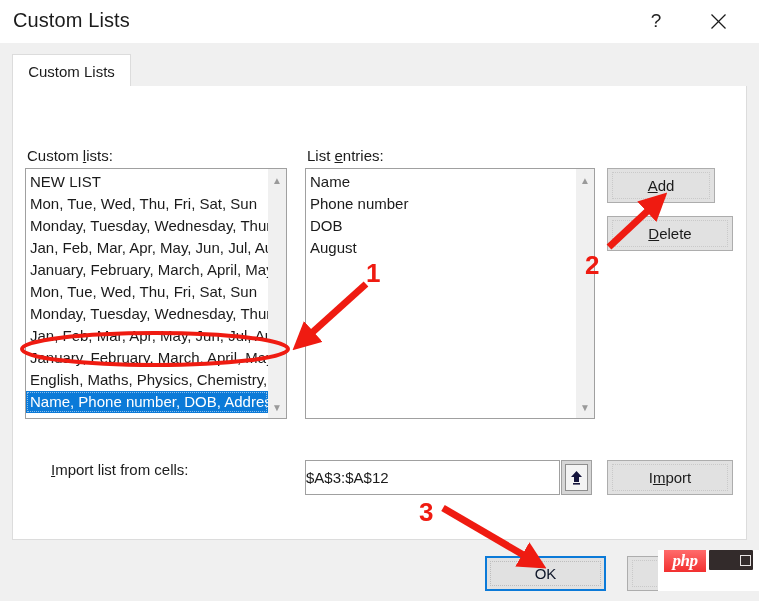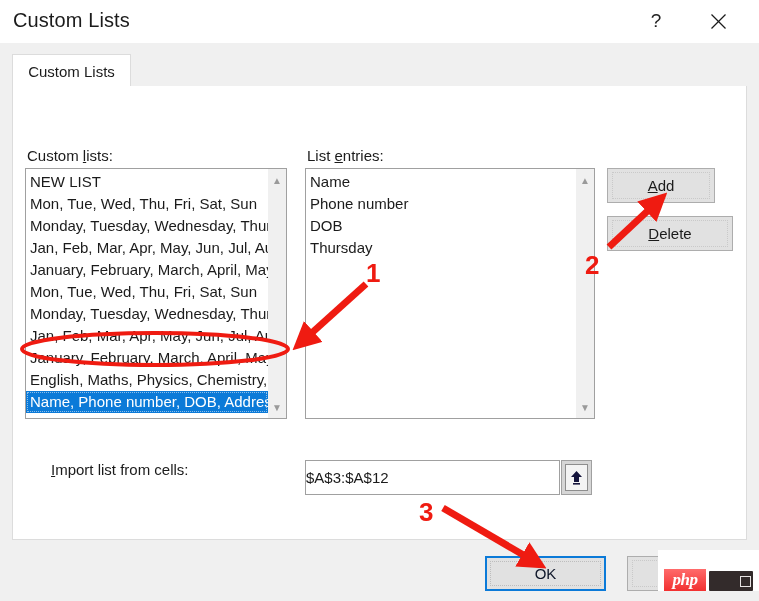--- a/index.html
+++ b/index.html
@@ -257,21 +257,21 @@
     border: 1px dotted #c9c9c9;
   }
 
   
   #watermark {
     position: absolute;
     left: 658px; top: 550px;
     width: 101px; height: 41px;
     background: #ffffff;
     display: flex;
-    align-items: flex-end;
+    align-items: flex-start;
     overflow: hidden;
   }
   #watermark-php {
     margin-left: 6px;
     width: 42px; height: 22px;
     background: linear-gradient(180deg, #ff6b6b 0%, #f23030 100%);
     color: #ffffff;
     font-family: "Liberation Serif", serif;
     font-style: italic;
     font-weight: 700;
@@ -369,21 +369,21 @@
       <div class="sb-thumb" style="top:20px; bottom:20px;"></div>
       <div class="sb-arrow down">▼</div>
     </div>
   </div>
 
   <div class="listbox" id="list-entries-box">
     <div class="listbox-inner" id="list-entries-rows">
         <div class="list-row">Name</div>
         <div class="list-row">Phone number</div>
         <div class="list-row">DOB</div>
-        <div class="list-row">Thursday</div>
+        <div class="list-row">August</div>
       </div>
     <div class="scrollbar">
       <div class="sb-arrow up">▲</div>
       <div class="sb-thumb" style="top:20px; bottom:20px;"></div>
       <div class="sb-arrow down">▼</div>
     </div>
   </div>
 
   <div class="btn" id="add-button">
     <span class="dots"></span>
@@ -401,20 +401,24 @@
 
   <div id="range-picker-button">
     <span class="inner">
       <svg width="13" height="15" viewBox="0 0 13 15">
         <polygon points="6.5,1 12,7 9,7 9,12 4,12 4,7 1,7" fill="#14143c"></polygon>
         <rect x="3" y="13" width="7" height="1.6" fill="#14143c"></rect>
       </svg>
     </span>
   </div>
 
+  <div class="btn" id="import-button">
+    <span class="dots"></span>
+    <span><span>I</span><u>m</u><span>port</span></span>
+  </div>
 </div>
 
 <div id="footer">
   <div id="ok-button">
     <span class="dots"></span>
     <span>OK</span>
   </div>
   <div id="cancel-button">
     <span class="dots"></span>
     <span></span>

